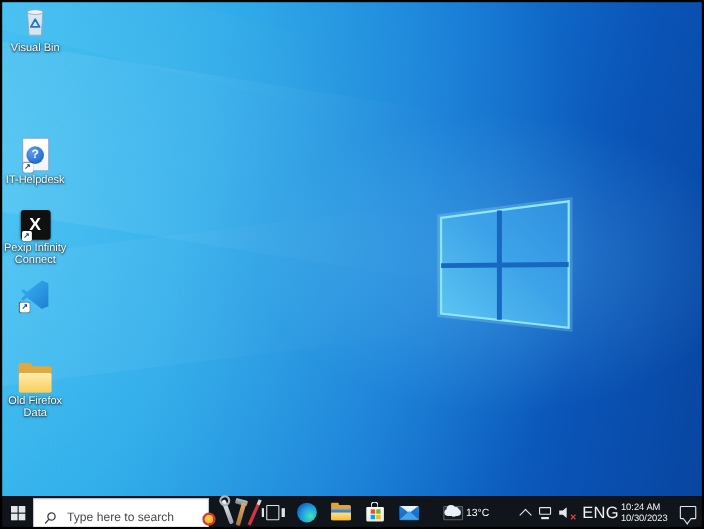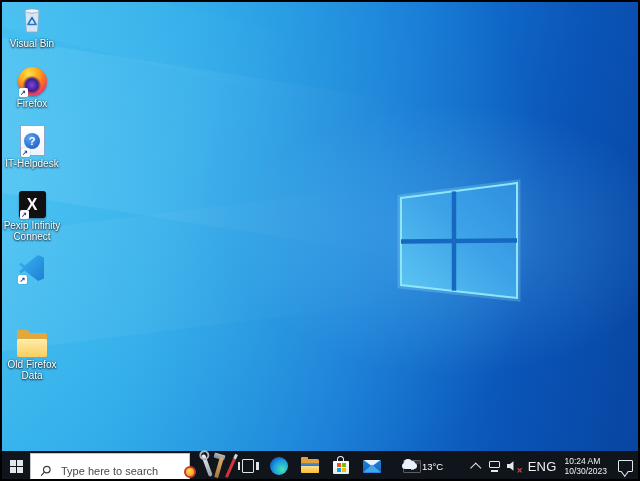--- a/index.html
+++ b/index.html
@@ -122,21 +122,21 @@
     transform:rotate(45deg);margin-top:3px;}
   .chevwrap{margin-right:8px;}
   .net{width:13px;height:11px;position:relative;margin-right:6px;}
   .net:before{content:'';position:absolute;left:1px;top:0;width:11px;height:7.5px;border:1.2px solid #e4e8eb;
     border-radius:1px;box-sizing:border-box;}
   .net:after{content:'';position:absolute;left:3px;bottom:0;width:7px;height:1.6px;background:#e4e8eb;}
   .spkwrap{width:15px;height:12px;position:relative;margin-right:6px;}
   .spk{position:absolute;left:0;top:.5px;width:11px;height:11px;background:#e4e8eb;
     clip-path:polygon(0 32%,30% 32%,62% 6%,62% 94%,30% 68%,0 68%);}
   .mutex{position:absolute;right:-1px;bottom:-2px;color:#e8403f;font-size:7.5px;font-weight:bold;line-height:7.5px;}
-  .lang{font-size:13px;color:#f0f0f0;margin-right:8px;letter-spacing:.2px;}
+  .lang{font-size:15px;color:#f0f0f0;margin-right:2px;letter-spacing:.2px;}
   .clock{font-size:8.5px;line-height:10px;color:#f3f3f3;text-align:left;margin-right:11px;}
   .ac{width:15px;height:12px;border:1.3px solid #e4e8eb;border-radius:1px;position:relative;box-sizing:border-box;}
   .ac:after{content:'';position:absolute;bottom:-3.5px;left:2.5px;width:4.5px;height:4.5px;background:#0f151b;
     border-right:1.3px solid #e4e8eb;border-bottom:1.3px solid #e4e8eb;transform:rotate(45deg) skew(8deg,8deg);}
   .acwrap{margin-right:7px;}
   
   .frame{position:absolute;inset:0;border:2px solid #000;pointer-events:none;z-index:50;}
 </style>
 </head>
 <body>
@@ -165,27 +165,20 @@
     <div class="dicon">
       <svg width="30" height="32" viewBox="0 0 30 32">
         <path d="M8 7 L22 7 L20.6 28 L9.4 28 Z" fill="#dfe9f2" stroke="#8fa8bd" stroke-width="0.8" opacity="0.95"></path>
         <ellipse cx="15" cy="7" rx="7.2" ry="2.1" fill="#eef4fa" stroke="#8fa8bd" stroke-width="0.8"></ellipse>
         <path d="M15 13.5 L19 20.5 L11 20.5 Z" fill="none" stroke="#2277cc" stroke-width="1.6" stroke-linejoin="round"></path>
       </svg>
     </div>
     <div class="dlabel">Visual Bin</div>
   </div>
 
-  <div class="dcell" style="top:63px">
-    <div class="dicon">
-      <span class="ico-firefox"></span>
-      <span class="sc">↗</span>
-    </div>
-    <div class="dlabel">Firefox</div>
-  </div>
 
   <div class="dcell" style="top:123px">
     <div class="dicon">
       <span class="ico-page">
           <span class="q">?</span>
         </span>
       <span class="sc">↗</span>
     </div>
     <div class="dlabel">IT-Helpdesk</div>
   </div>

